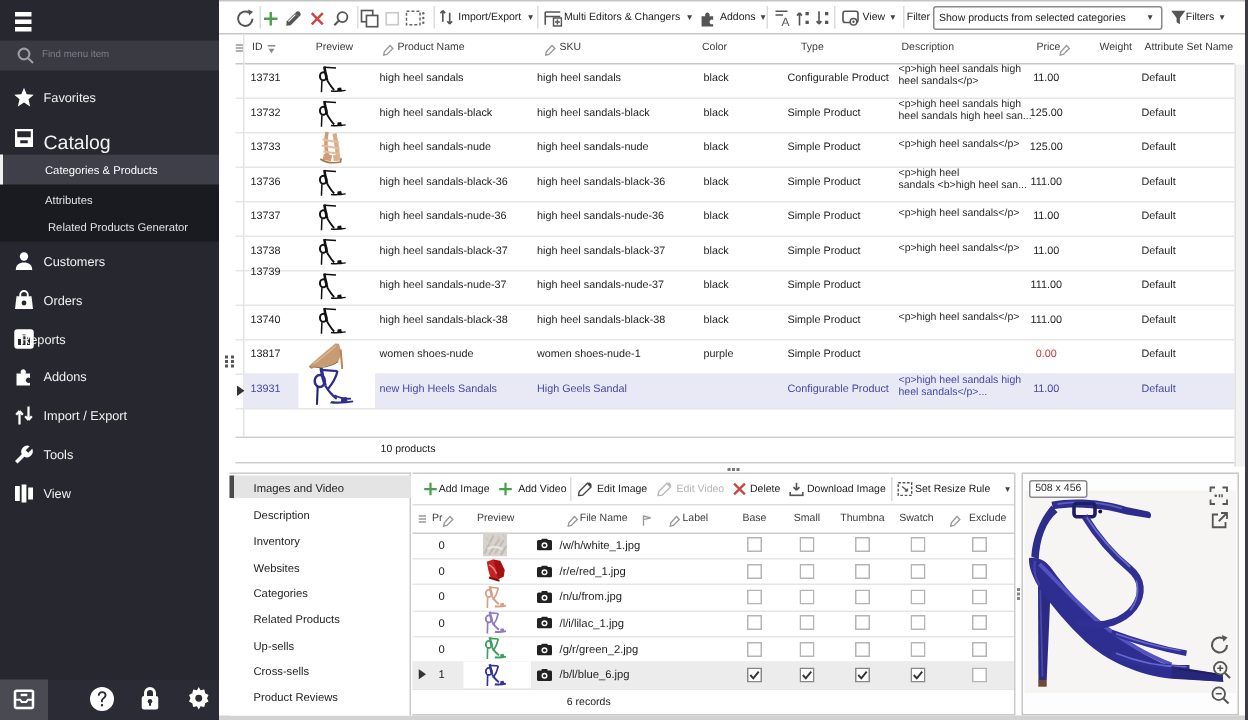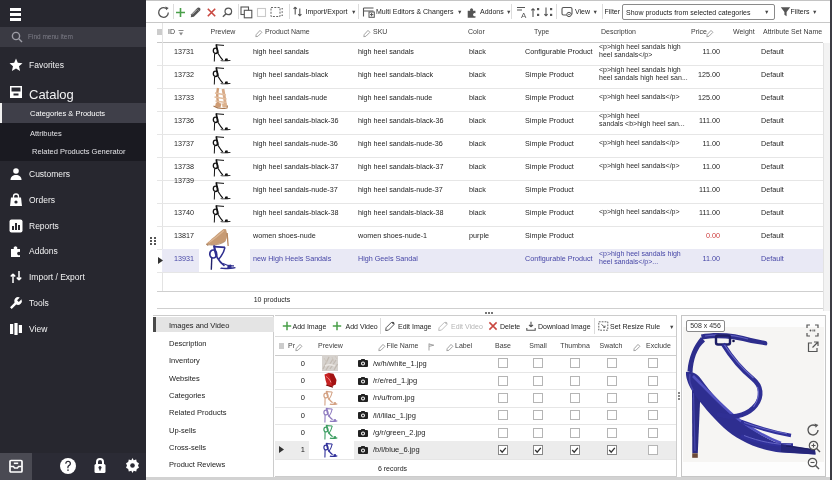--- a/index.html
+++ b/index.html
@@ -1,17 +1,17 @@
 <!DOCTYPE html>
 <html><head><meta charset="utf-8"><style>
 *{margin:0;padding:0;box-sizing:border-box}
 html,body{width:832px;height:480px;overflow:hidden}
 body{font-family:"Liberation Sans",sans-serif;position:relative;background:#fff;color:#1a1a1a}
 .a{position:absolute}
-.tc{text-align:center}.tr{text-align:right}
+.tc{text-align:center}.tr{text-align:center}
 svg{display:block}
 .g{font-size:7.2px;color:#1e1e1e;white-space:nowrap}
 .d{font-size:7px;color:#2a2a2a;white-space:nowrap}
 .h{font-size:7px;color:#3c3c3c;white-space:nowrap}
 .t{font-size:7px;color:#222;white-space:nowrap}
 </style></head><body>
 <div class="a" style="left:146px;top:0;width:686px;height:1px;background:#c4c4c4"></div>
 <div class="a" style="left:830px;top:0;width:2px;height:480px;background:#3c3c44"></div>
 <div class="a" style="left:146px;top:477px;width:684px;height:3px;background:#d2d2d2"></div>
 <div class="a" style="left:0;top:0;width:146px;height:480px;background:#27272f"></div>
@@ -49,21 +49,21 @@
     <path d="M4.5 6 V3.5 a2.5 2.5 0 0 1 5 0 V6" fill="none" stroke="#fff" stroke-width="1.3"></path>
     <circle cx="7" cy="9" r="1.6" fill="#27272f"></circle>
   </svg>
 <div class="a" style="left:29px;top:195px;font-size:8.5px;color:#f2f2f3;white-space:nowrap">Orders</div>
 <svg class="a" style="left:9px;top:219px" width="14" height="14" viewBox="0 0 14 14">
     <rect x="0.5" y="0.5" width="13" height="13" rx="2" fill="#fff"></rect>
     <rect x="3" y="7" width="2" height="4" fill="#27272f"></rect>
     <rect x="6" y="4" width="2" height="7" fill="#27272f"></rect>
     <rect x="9" y="6" width="2" height="5" fill="#27272f"></rect>
   </svg>
-<div class="a" style="left:29px;top:221px;font-size:8.5px;color:#f2f2f3;white-space:nowrap">Reports</div>
+<div class="a" style="left:14px;top:221px;font-size:8.5px;color:#f2f2f3;white-space:nowrap">Reports</div>
 <svg class="a" style="left:9px;top:244px" width="14" height="14" viewBox="0 0 14 14">
     <path d="M2 5 h3 a1.8 1.8 0 1 1 3 0 h3 v3 a1.8 1.8 0 1 0 0 3 v2 h-9 Z" fill="#fff"></path>
   </svg>
 <div class="a" style="left:29px;top:246px;font-size:8.5px;color:#f2f2f3;white-space:nowrap">Addons</div>
 <svg class="a" style="left:9px;top:270px" width="14" height="14" viewBox="0 0 14 14">
     <path d="M4 13 V4 M4 4 L1.8 6.5 M4 4 L6.2 6.5" stroke="#fff" stroke-width="1.5" fill="none"></path>
     <path d="M10 1 V10 M10 10 L7.8 7.5 M10 10 L12.2 7.5" stroke="#fff" stroke-width="1.5" fill="none"></path>
   </svg>
 <div class="a" style="left:29px;top:272px;font-size:8.5px;color:#f2f2f3;white-space:nowrap">Import / Export</div>
 <svg class="a" style="left:9px;top:296px" width="14" height="14" viewBox="0 0 14 14">

